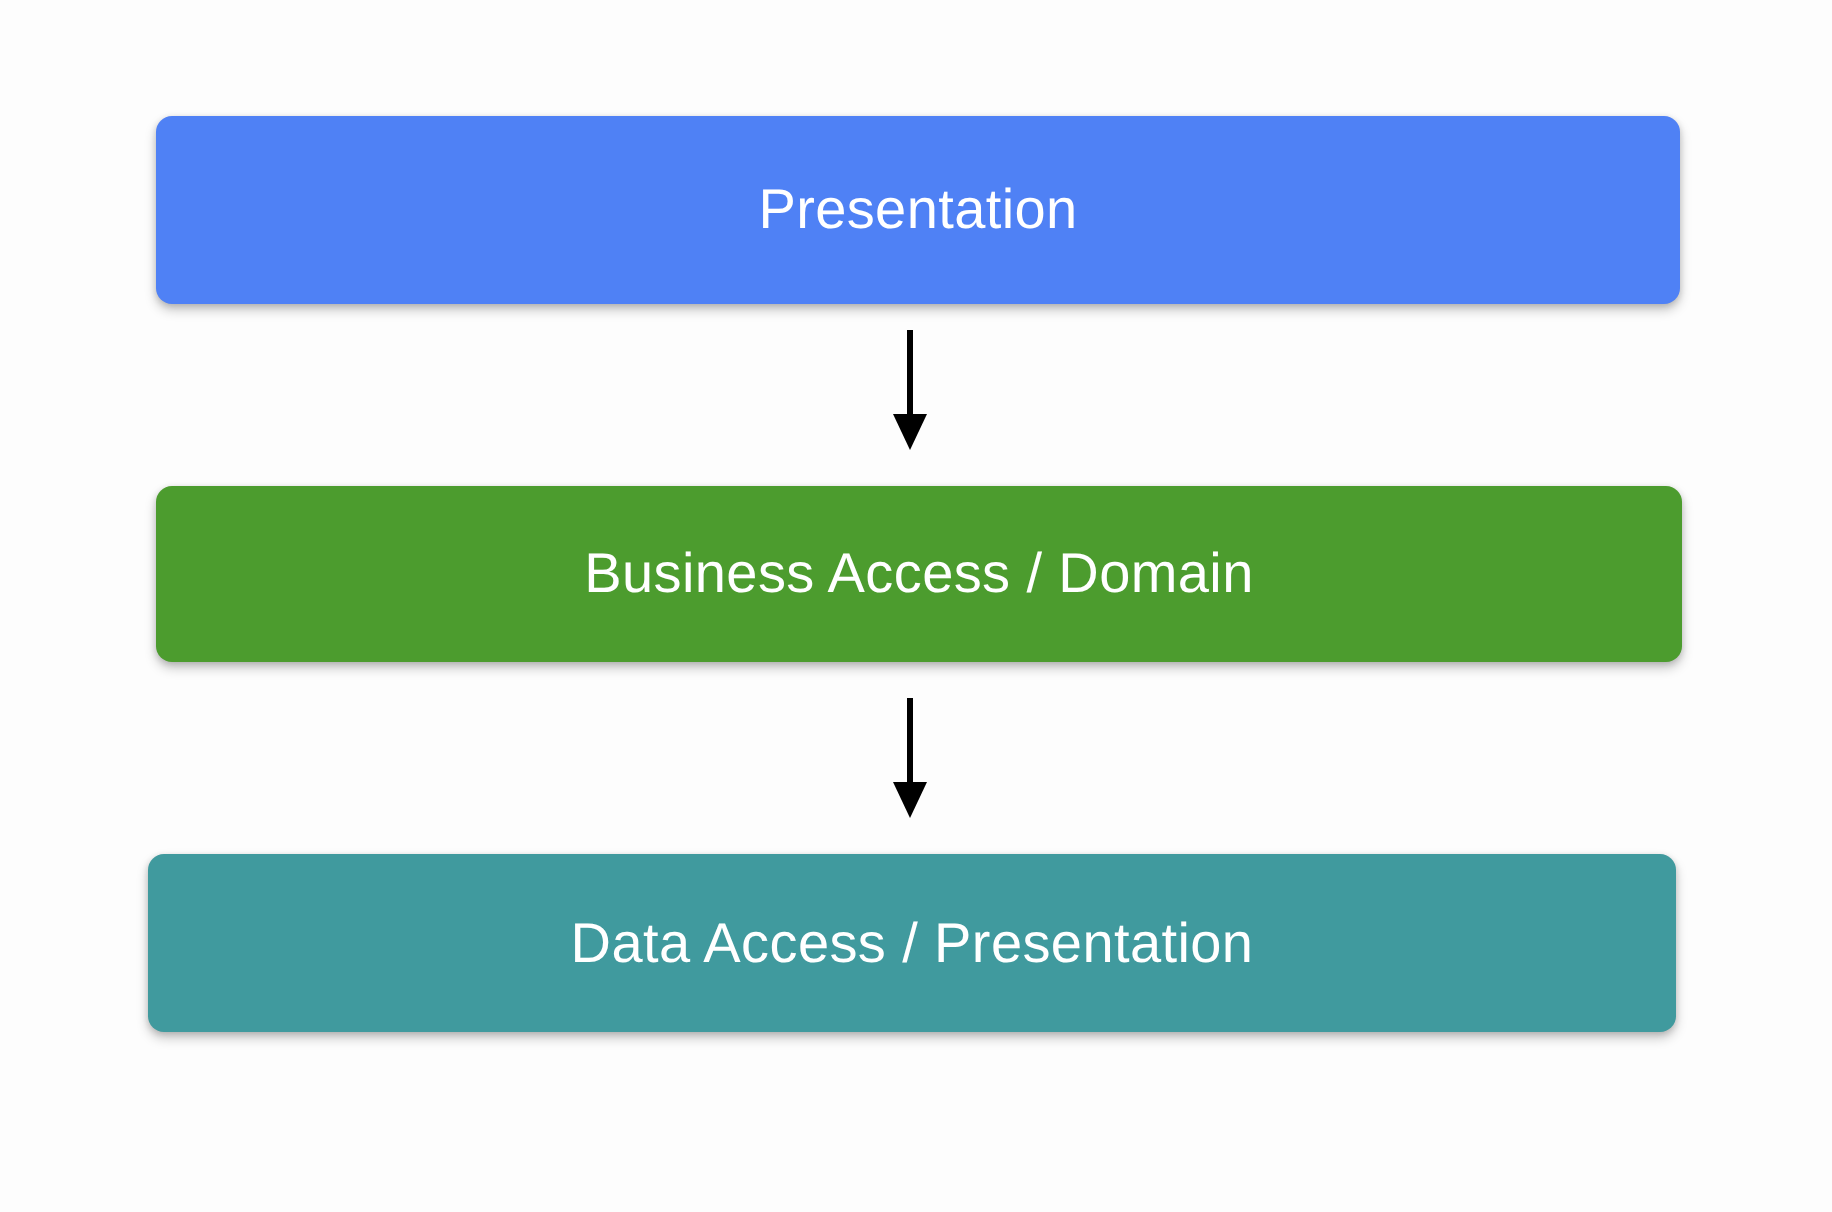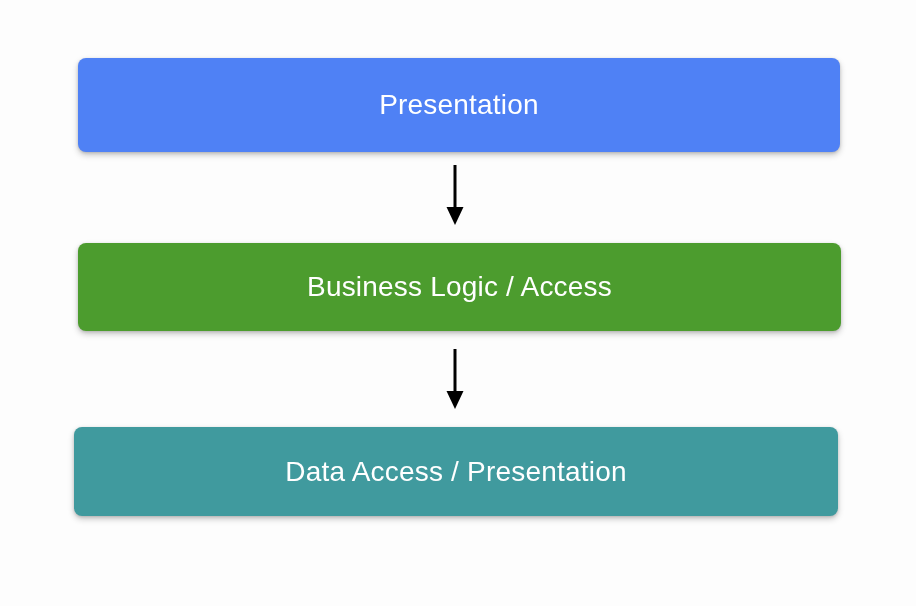--- a/index.html
+++ b/index.html
@@ -99,21 +99,21 @@
   </div>
 
   <div class="flow-arrow" id="arrow-presentation-to-business">
     <svg viewBox="0 0 50 63" xmlns="http://www.w3.org/2000/svg" aria-hidden="true">
       <line x1="25" y1="2" x2="25" y2="46" stroke="#000000" stroke-width="3"></line>
       <polygon points="25,62 16.5,44 33.5,44" fill="#000000"></polygon>
     </svg>
   </div>
 
   <div class="layer-box" id="box-business-logic" style="background:#4c9c2e;">
-    <span class="layer-label">Business Logic / Access</span>
+    <span class="layer-label">Business Access / Domain</span>
   </div>
 
   <div class="flow-arrow" id="arrow-business-to-data">
     <svg viewBox="0 0 50 63" xmlns="http://www.w3.org/2000/svg" aria-hidden="true">
       <line x1="25" y1="2" x2="25" y2="46" stroke="#000000" stroke-width="3"></line>
       <polygon points="25,62 16.5,44 33.5,44" fill="#000000"></polygon>
     </svg>
   </div>
 
   <div class="layer-box" id="box-data-access" style="background:#409a9e;">

